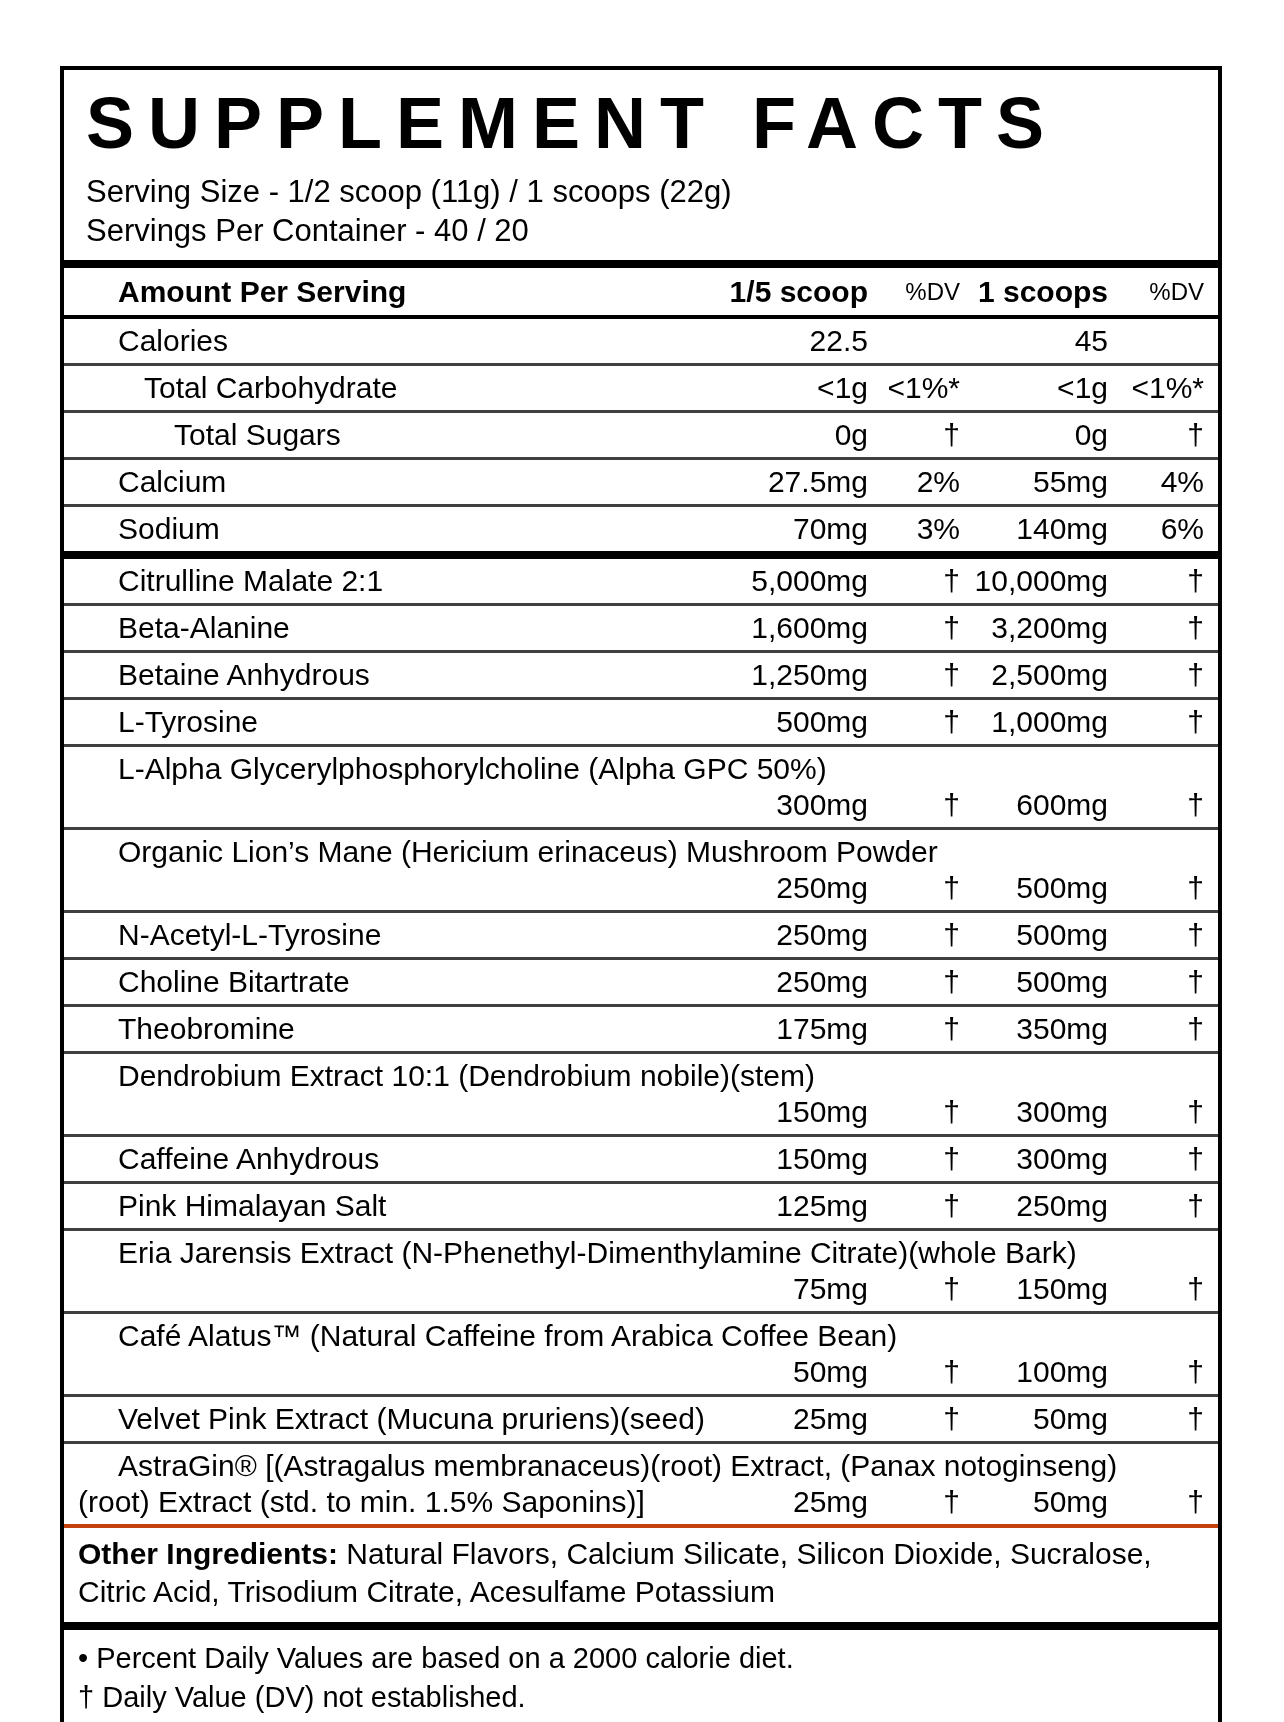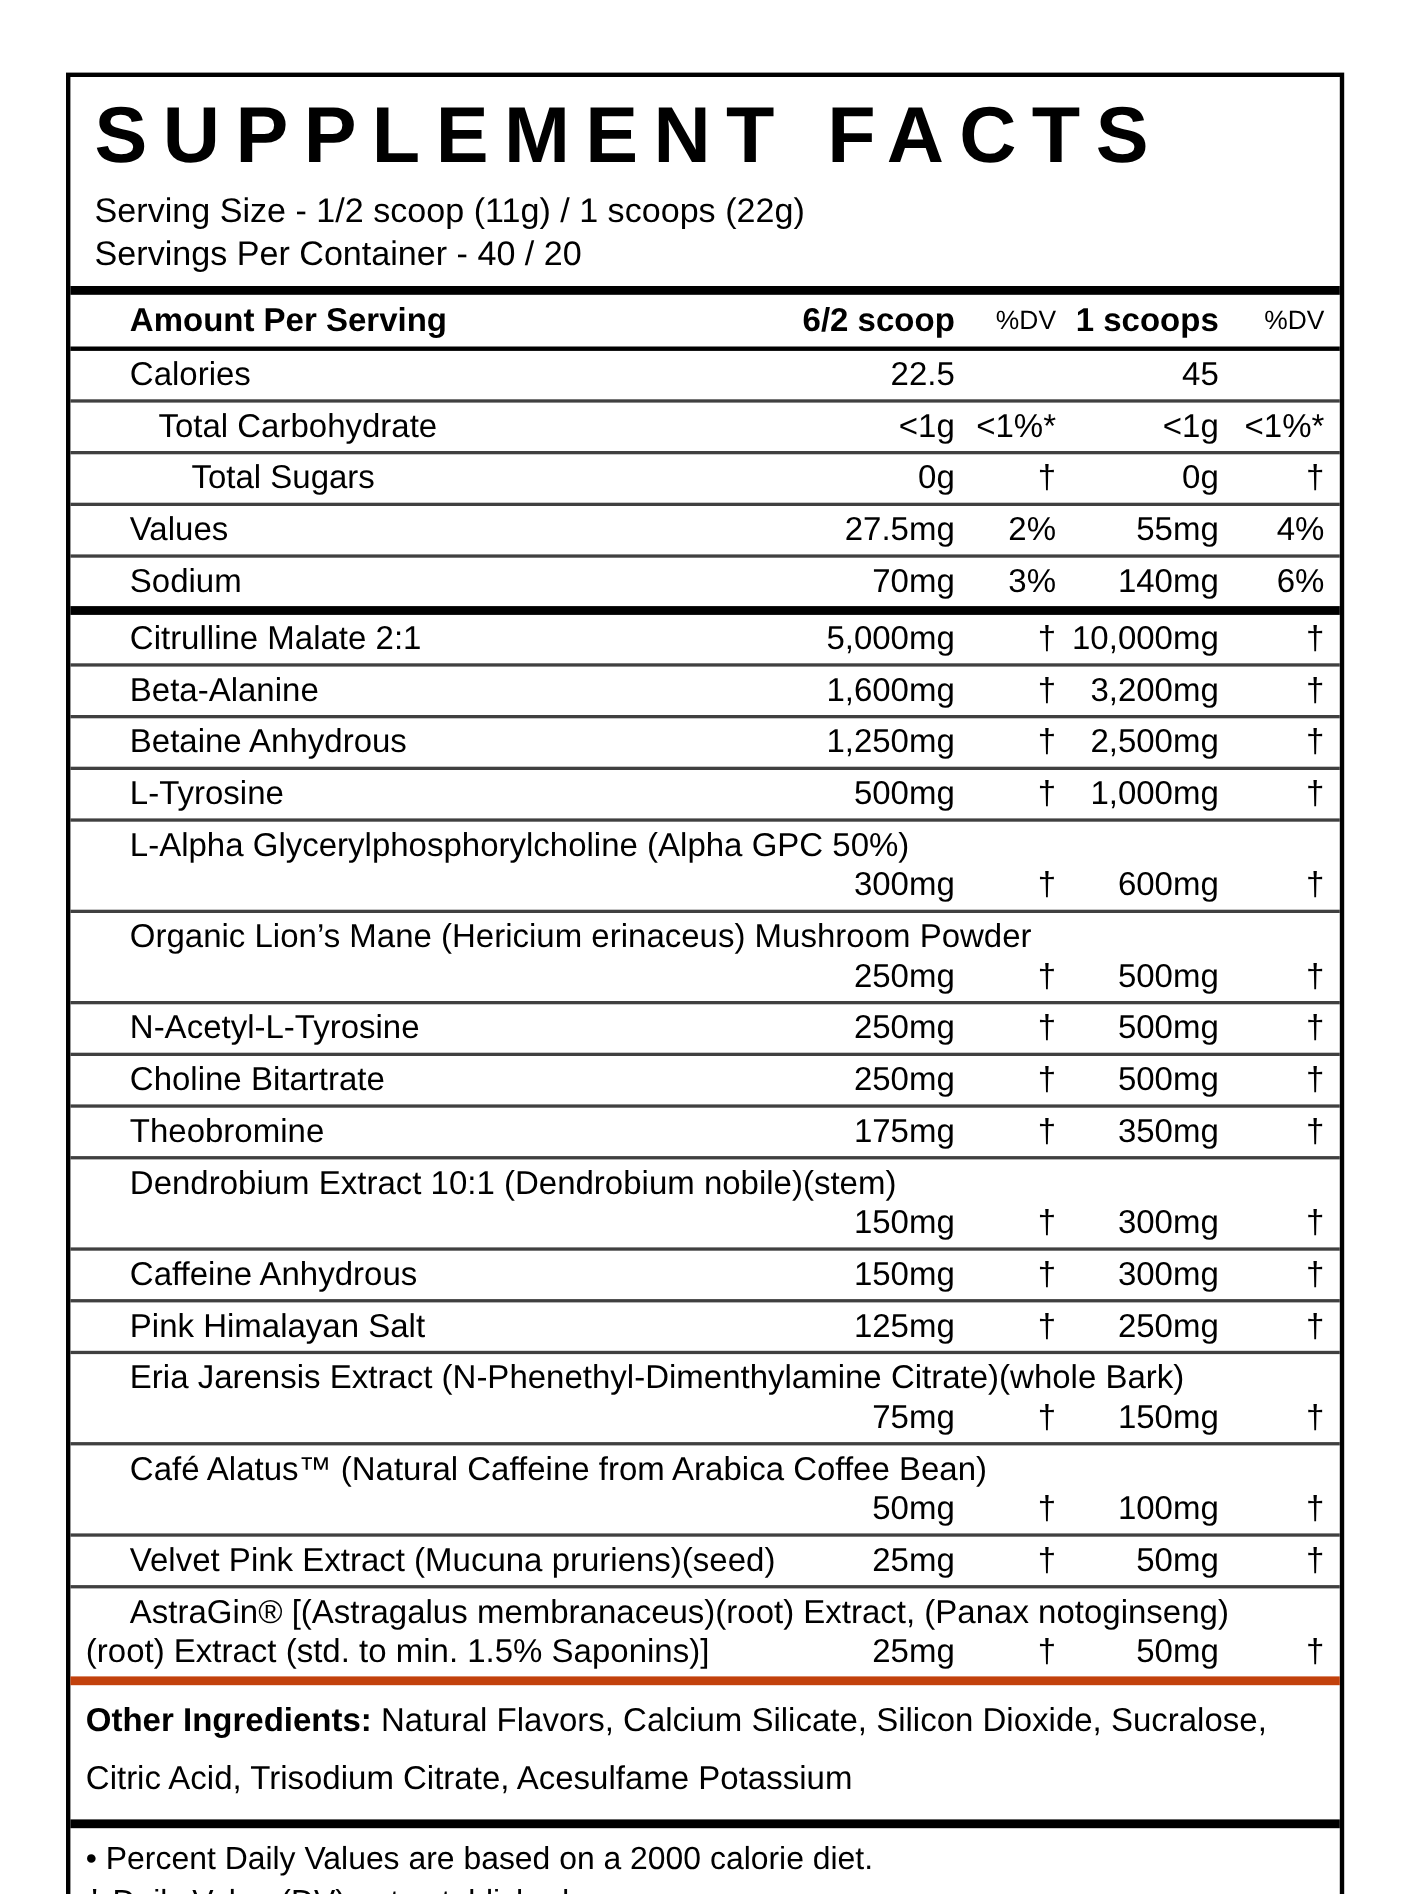--- a/index.html
+++ b/index.html
@@ -54,23 +54,23 @@
   .cv2{grid-column:4;grid-row:1;text-align:right;}
   .cd2{grid-column:5;grid-row:1;}
   .ind1{padding-left:26px;}
   .ind2{padding-left:56px;}
   .stacked .cn{grid-column:1 / -1;}
   .stacked .cv1,.stacked .cd1,.stacked .cv2,.stacked .cd2{grid-row:2;}
   .wrap2 .cn{grid-column:1 / -1;grid-row:1;}
   .wrap2 .cn2{grid-column:1;grid-row:2;text-align:left;}
   .wrap2 .cv1,.wrap2 .cd1,.wrap2 .cv2,.wrap2 .cd2{grid-row:2;}
   .other{
-    border-top:8px solid #c2410c;
+    border-top:4px solid #c2410c;
     font-size:30px;
-    line-height:52px;
+    line-height:38px;
     padding:7px 14px 11px 14px;
   }
   .other .lbl{font-weight:700;}
   .foot{
     font-size:29px;
     line-height:39px;
     padding:9px 14px 14px 14px;
   }
 </style>
 </head>
@@ -82,21 +82,21 @@
 
   <div class="serving">
     <div>Serving Size - 1/2 scoop (11g)  /  1 scoops (22g)</div>
     <div>Servings Per Container - 40 / 20</div>
   </div>
 
   <div class="bar"></div>
 
   <div class="row header-row">
     <div class="cn">Amount Per Serving</div>
-    <div class="cv cv1">6/2 scoop</div>
+    <div class="cv cv1">1/5 scoop</div>
     <div class="cd cd1">%DV</div>
     <div class="cv cv2">1 scoops</div>
     <div class="cd cd2">%DV</div>
   </div>
 
   <div class="row nt">
     <div class="cn">Calories</div>
     <div class="cv cv1">22.5</div>
     <div class="cd cd1"></div>
     <div class="cv cv2">45</div>
@@ -113,21 +113,21 @@
 
   <div class="row">
     <div class="cn ind2">Total Sugars</div>
     <div class="cv cv1">0g</div>
     <div class="cd cd1">†</div>
     <div class="cv cv2">0g</div>
     <div class="cd cd2">†</div>
   </div>
 
   <div class="row">
-    <div class="cn">Values</div>
+    <div class="cn">Calcium</div>
     <div class="cv cv1">27.5mg</div>
     <div class="cd cd1">2%</div>
     <div class="cv cv2">55mg</div>
     <div class="cd cd2">4%</div>
   </div>
 
   <div class="row">
     <div class="cn">Sodium</div>
     <div class="cv cv1">70mg</div>
     <div class="cd cd1">3%</div>

